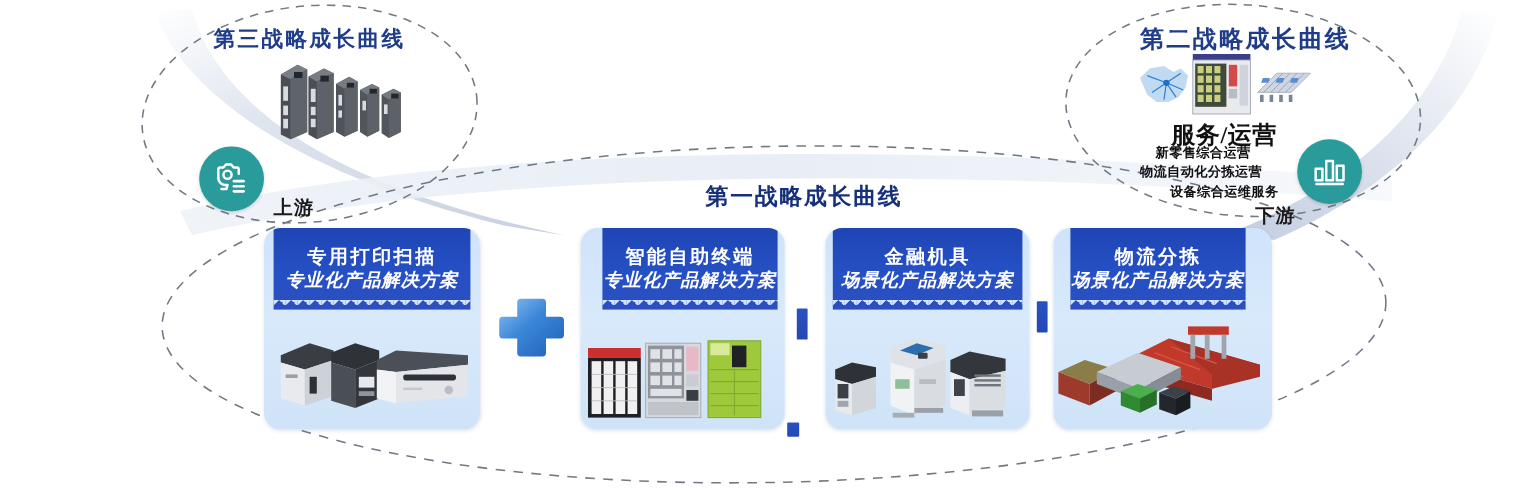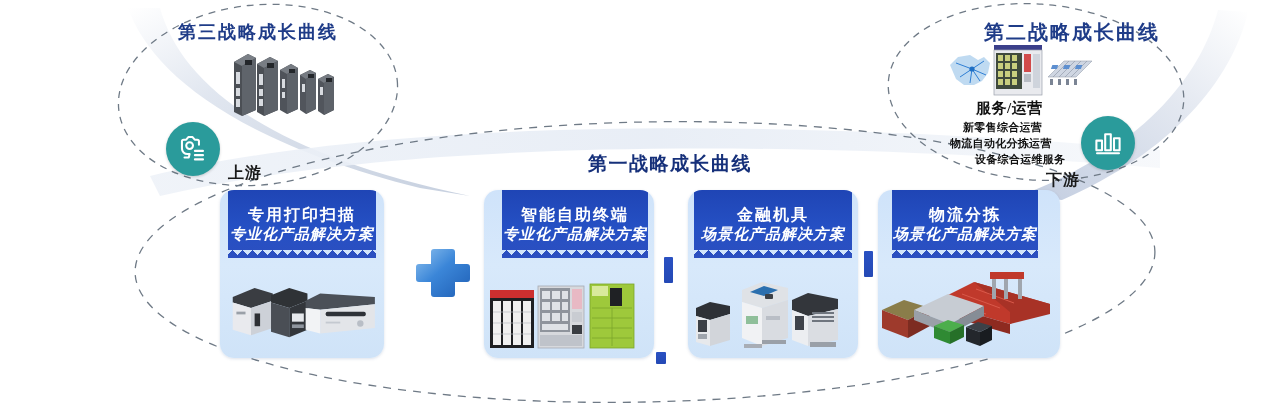--- a/index.html
+++ b/index.html
@@ -16,21 +16,21 @@
   
   .curve-title{
     position:absolute;
     color:#1f3c88;
     font-weight:bold;
     letter-spacing:2px;
     white-space:nowrap;
     text-shadow:0 1px 1px rgba(255,255,255,.9);
   }
   #title-third{left:178px;top:20px;font-size:18px;}
-  #title-second{left:984px;top:19px;font-size:20px;}
+  #title-second{left:950px;top:19px;font-size:20px;}
   #title-first{left:588px;top:151px;font-size:19px;color:#16307a;letter-spacing:1.5px;}
 
   
   .teal-circle{
     position:absolute;width:54px;height:54px;border-radius:50%;
     background:#2a9b9b;
     display:flex;align-items:center;justify-content:center;
     box-shadow:0 1px 3px rgba(0,0,0,.18);
   }
   #circle-upstream{left:166px;top:122px;}
@@ -47,34 +47,34 @@
   
   #keycomp-label{
     position:absolute;left:227px;top:128px;font-size:18px;font-weight:bold;
     color:#111;letter-spacing:1px;white-space:nowrap;
   }
   #servo-wrap{position:absolute;left:232px;top:48px;width:120px;height:70px;}
 
   
   #service-imgs{position:absolute;left:944px;top:45px;width:150px;height:55px;}
   #service-main{
-    position:absolute;left:976px;top:99px;font-size:15px;font-weight:bold;
+    position:absolute;left:976px;top:99px;font-size:20px;font-weight:bold;
     color:#111;white-space:nowrap;letter-spacing:.5px;
   }
   .service-sub{
     position:absolute;font-size:11px;font-weight:bold;color:#111;
     white-space:nowrap;text-align:center;letter-spacing:.3px;
   }
   #service-sub-0{left:963px;top:120px;text-align:center;}
   #service-sub-1{left:950px;top:136px;}
   #service-sub-2{left:957px;top:152px;margin-left:18px;}
 
   
   .card{
-    position:absolute;top:190px;width:164px;height:168px;
+    position:absolute;top:190px;width:180px;height:168px;
     border-radius:14px;
     background:linear-gradient(180deg,#cfe3fa 0%,#d8e9fb 45%,#cfe3f8 100%);
     box-shadow:0 1px 3px rgba(60,90,140,.18);
     overflow:hidden;
   }
   #card-0{left:220px;}
   #card-1{left:484px;width:170px;}
   #card-2{left:688px;width:170px;}
   #card-3{left:878px;width:182px;}
 

